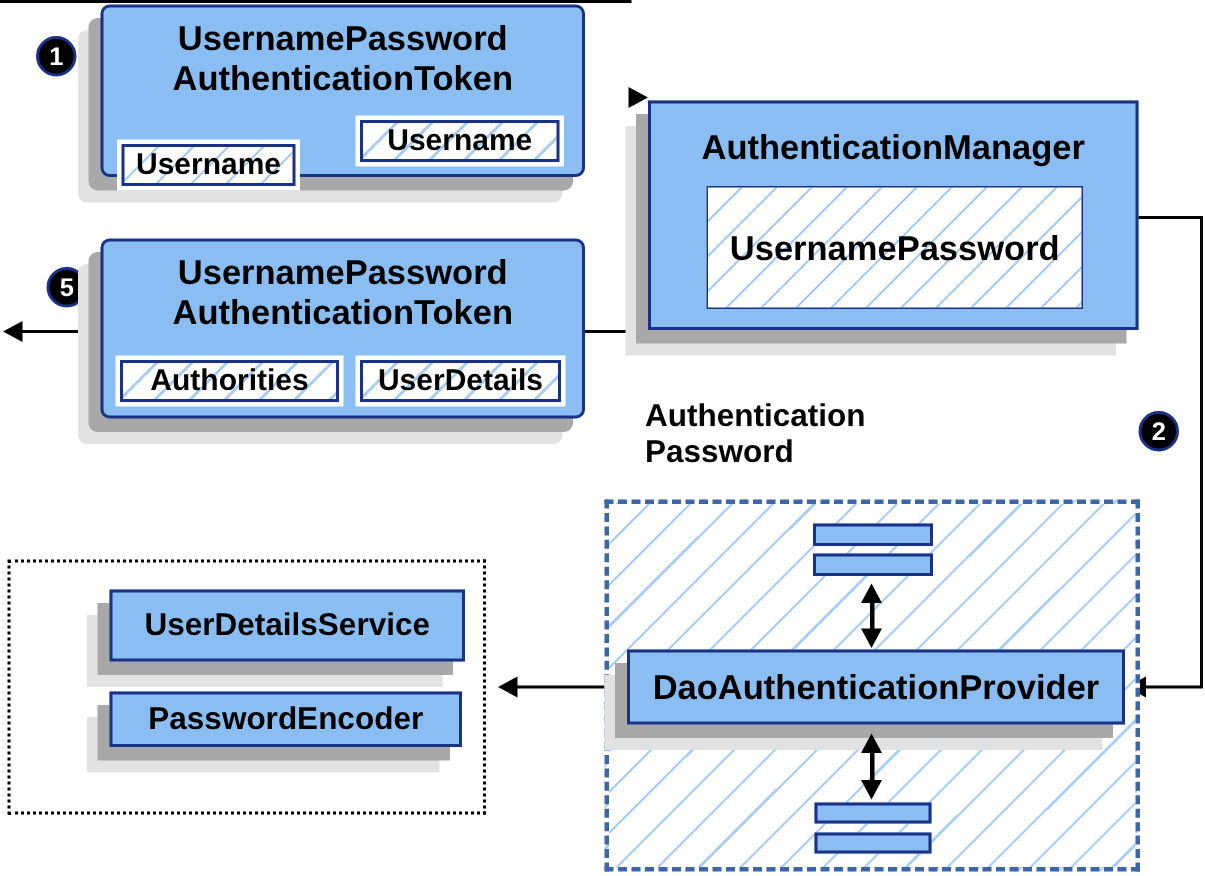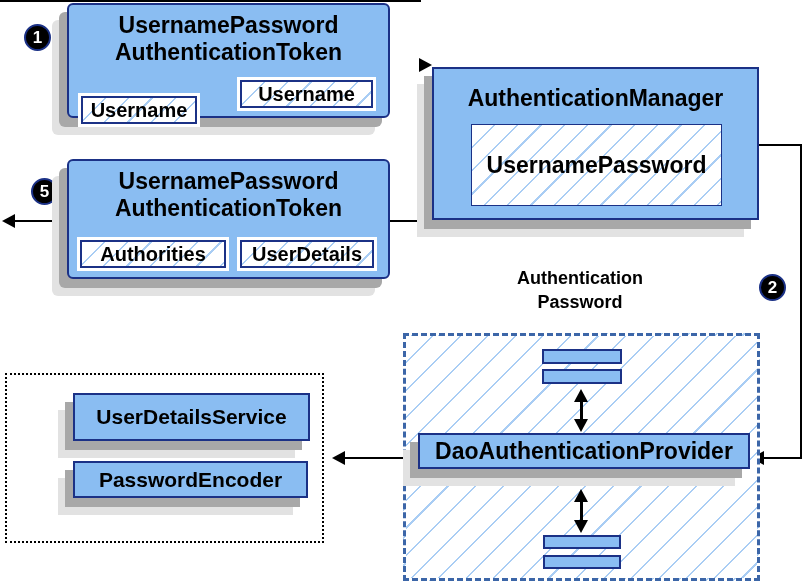--- a/index.html
+++ b/index.html
@@ -39,21 +39,21 @@
   .dblarrow .st{position:absolute;left:6.5px;top:10px;bottom:10px;width:3px;background:#000;}
   .numcircle{
     background:#000;color:#fff;border:2px solid #1b3186;border-radius:50%;
     width:27px;height:27px;display:flex;align-items:center;justify-content:center;
     font-weight:bold;font-size:17px;line-height:1;
   }
   .title2{font-weight:bold;font-size:23px;line-height:27px;text-align:center;}
   .bar{background:#8abdf2;border:2px solid #1b3186;}
   .dashed-group{border:3px dashed #3c66a8;}
   .dotted-group{border:2px dotted #000;background:#fff;}
-  .label2{font-weight:bold;font-size:18px;line-height:24px;text-align:center;}
+  .label2{font-weight:bold;font-size:21px;line-height:24px;}
 </style>
 </head>
 <body>
 
 <div class="stage">
 
   <div class="abs hline" style="left:0;top:64;width:421px;"></div>
   <div class="abs arr-right" style="left:419px;top:58px;"></div>
 
   <div class="abs hline" style="left:14px;top:220px;width:421px;"></div>
@@ -125,21 +125,21 @@
 
   <div class="abs bar" style="left:542px;top:349px;width:80px;height:15px;"></div>
   <div class="abs bar" style="left:542px;top:369px;width:80px;height:15px;"></div>
 
   <div class="dblarrow" style="left:573px;top:389px;height:43px;">
     <div class="up"></div>
       <div class="st"></div>
       <div class="dn"></div>
   </div>
 
-  <div class="abs box shadow" style="left:418px;top:433px;width:332px;height:36px;font-size:23px;text-align:center;">
+  <div class="abs box shadow" style="left:418px;top:433px;width:332px;height:50px;font-size:23px;text-align:center;">
     <span>DaoAuthenticationProvider</span>
   </div>
 
   <div class="dblarrow" style="left:573px;top:489px;height:44px;">
     <div class="up"></div>
       <div class="st"></div>
       <div class="dn"></div>
   </div>
 
   <div class="abs bar" style="left:543px;top:535px;width:78px;height:14px;"></div>

